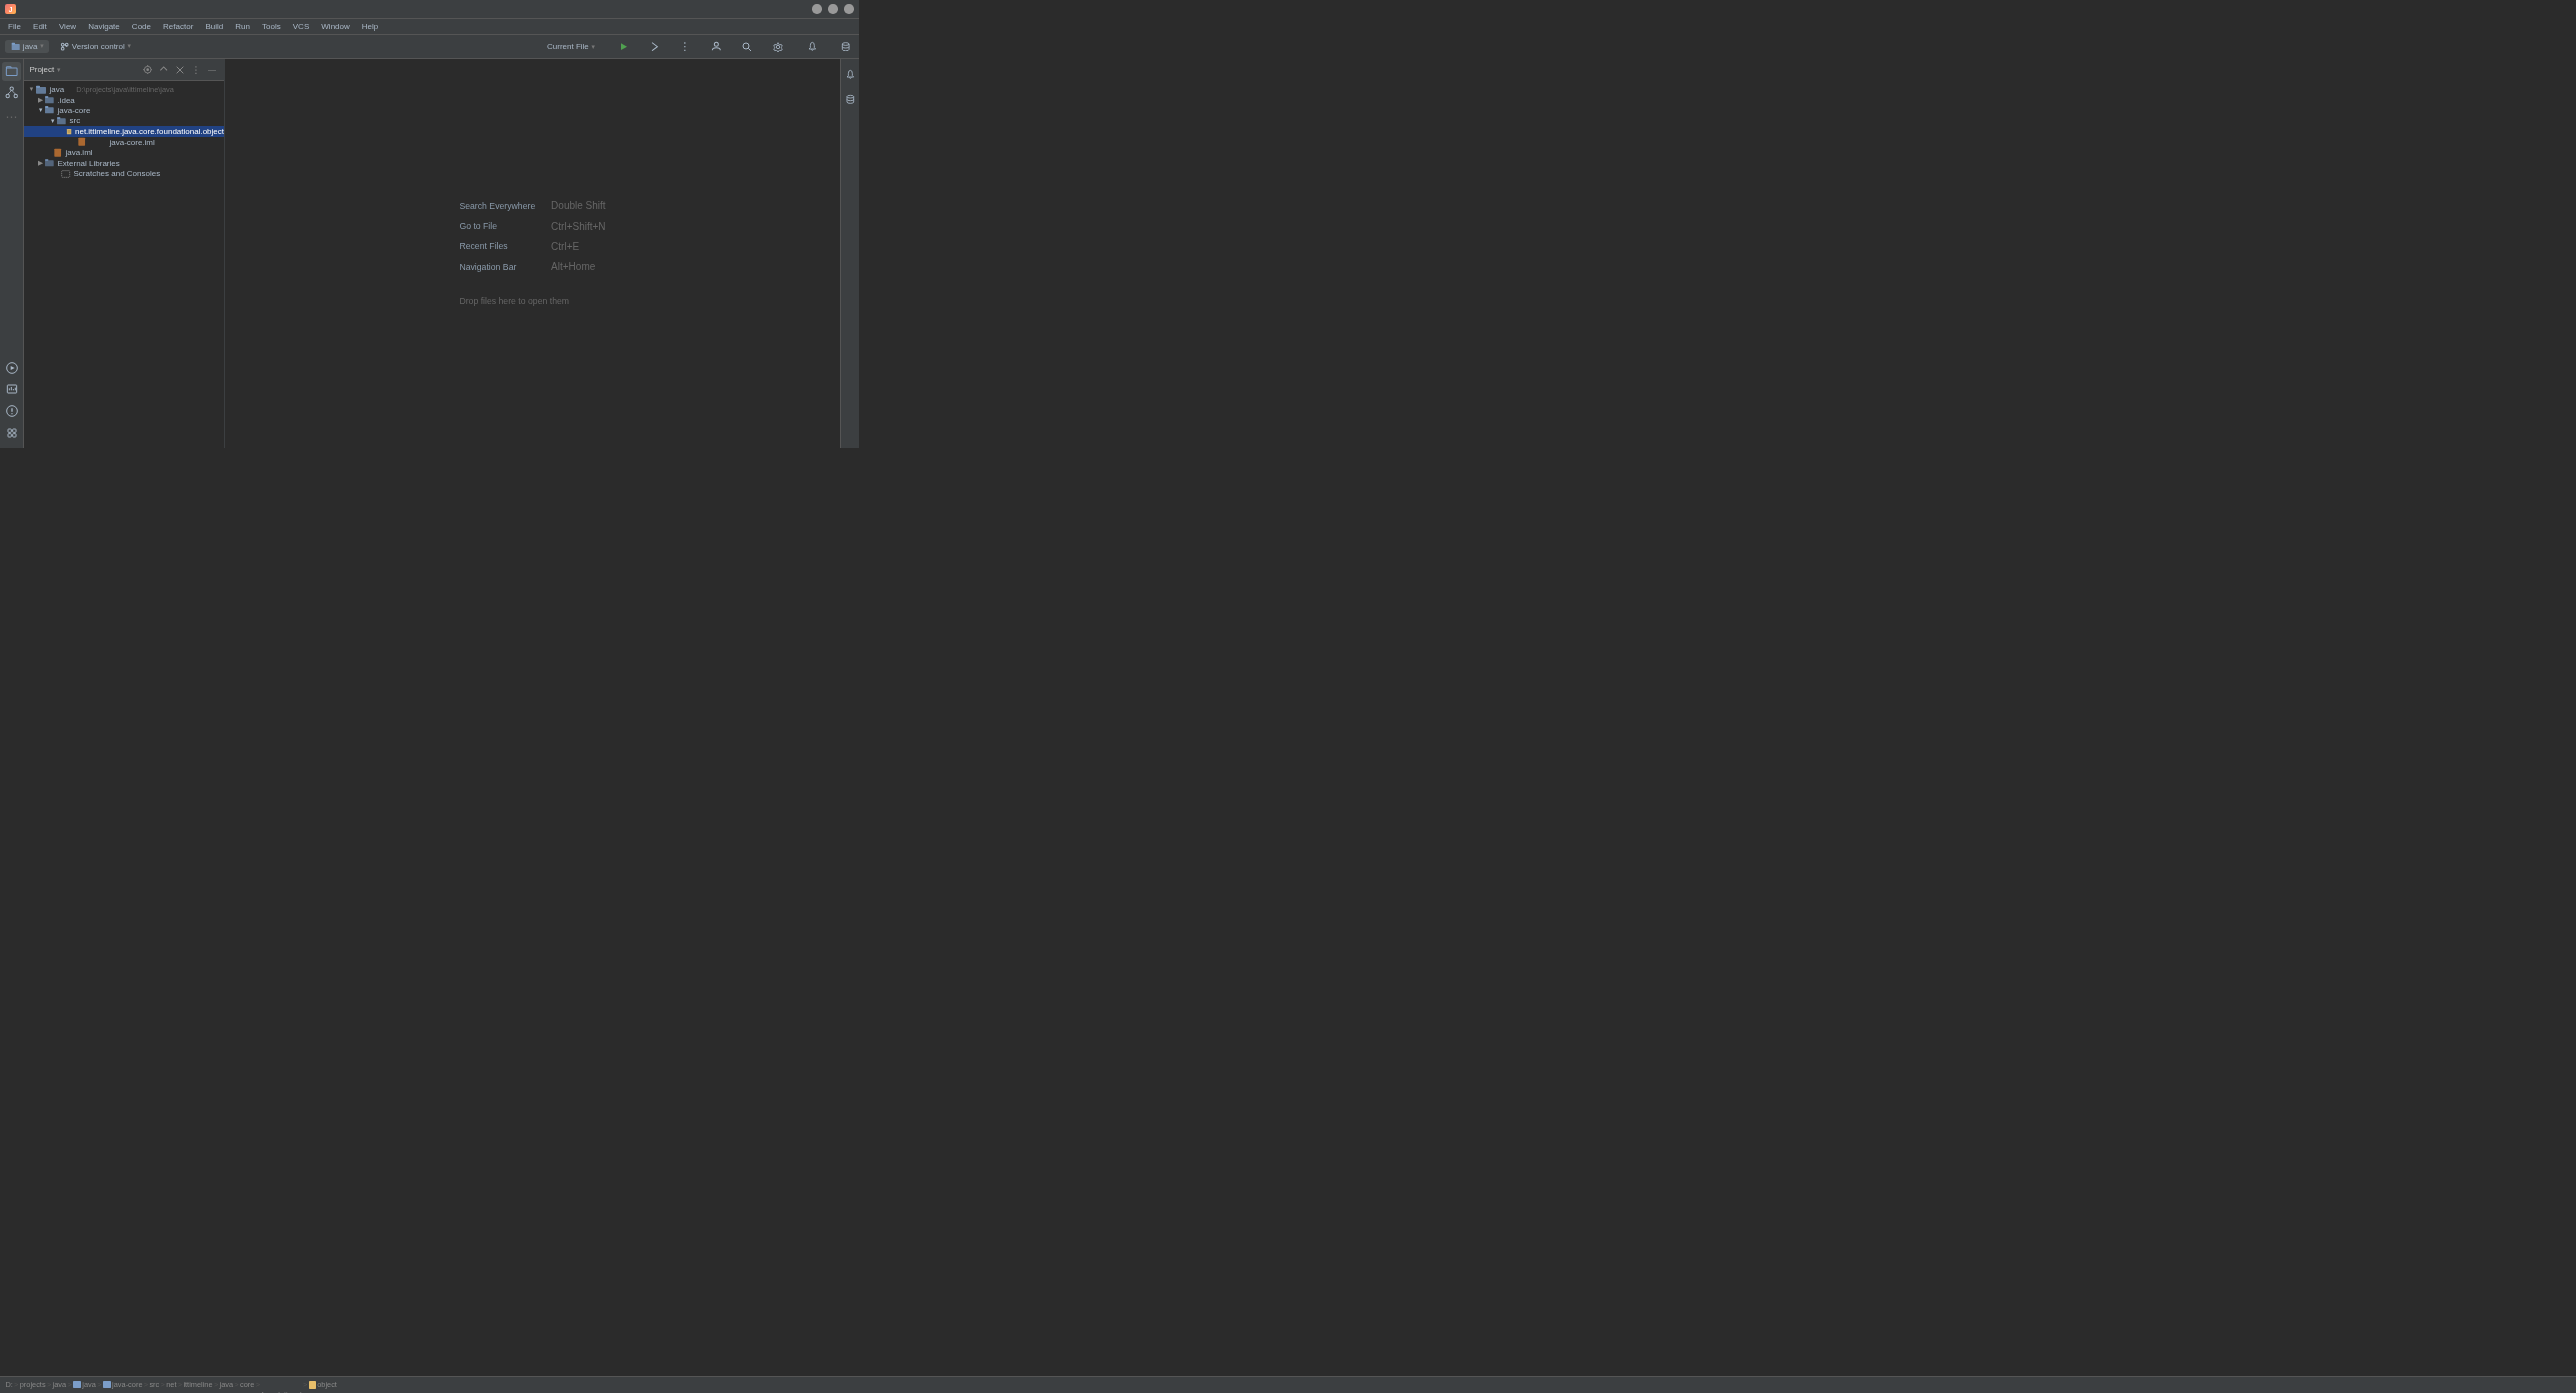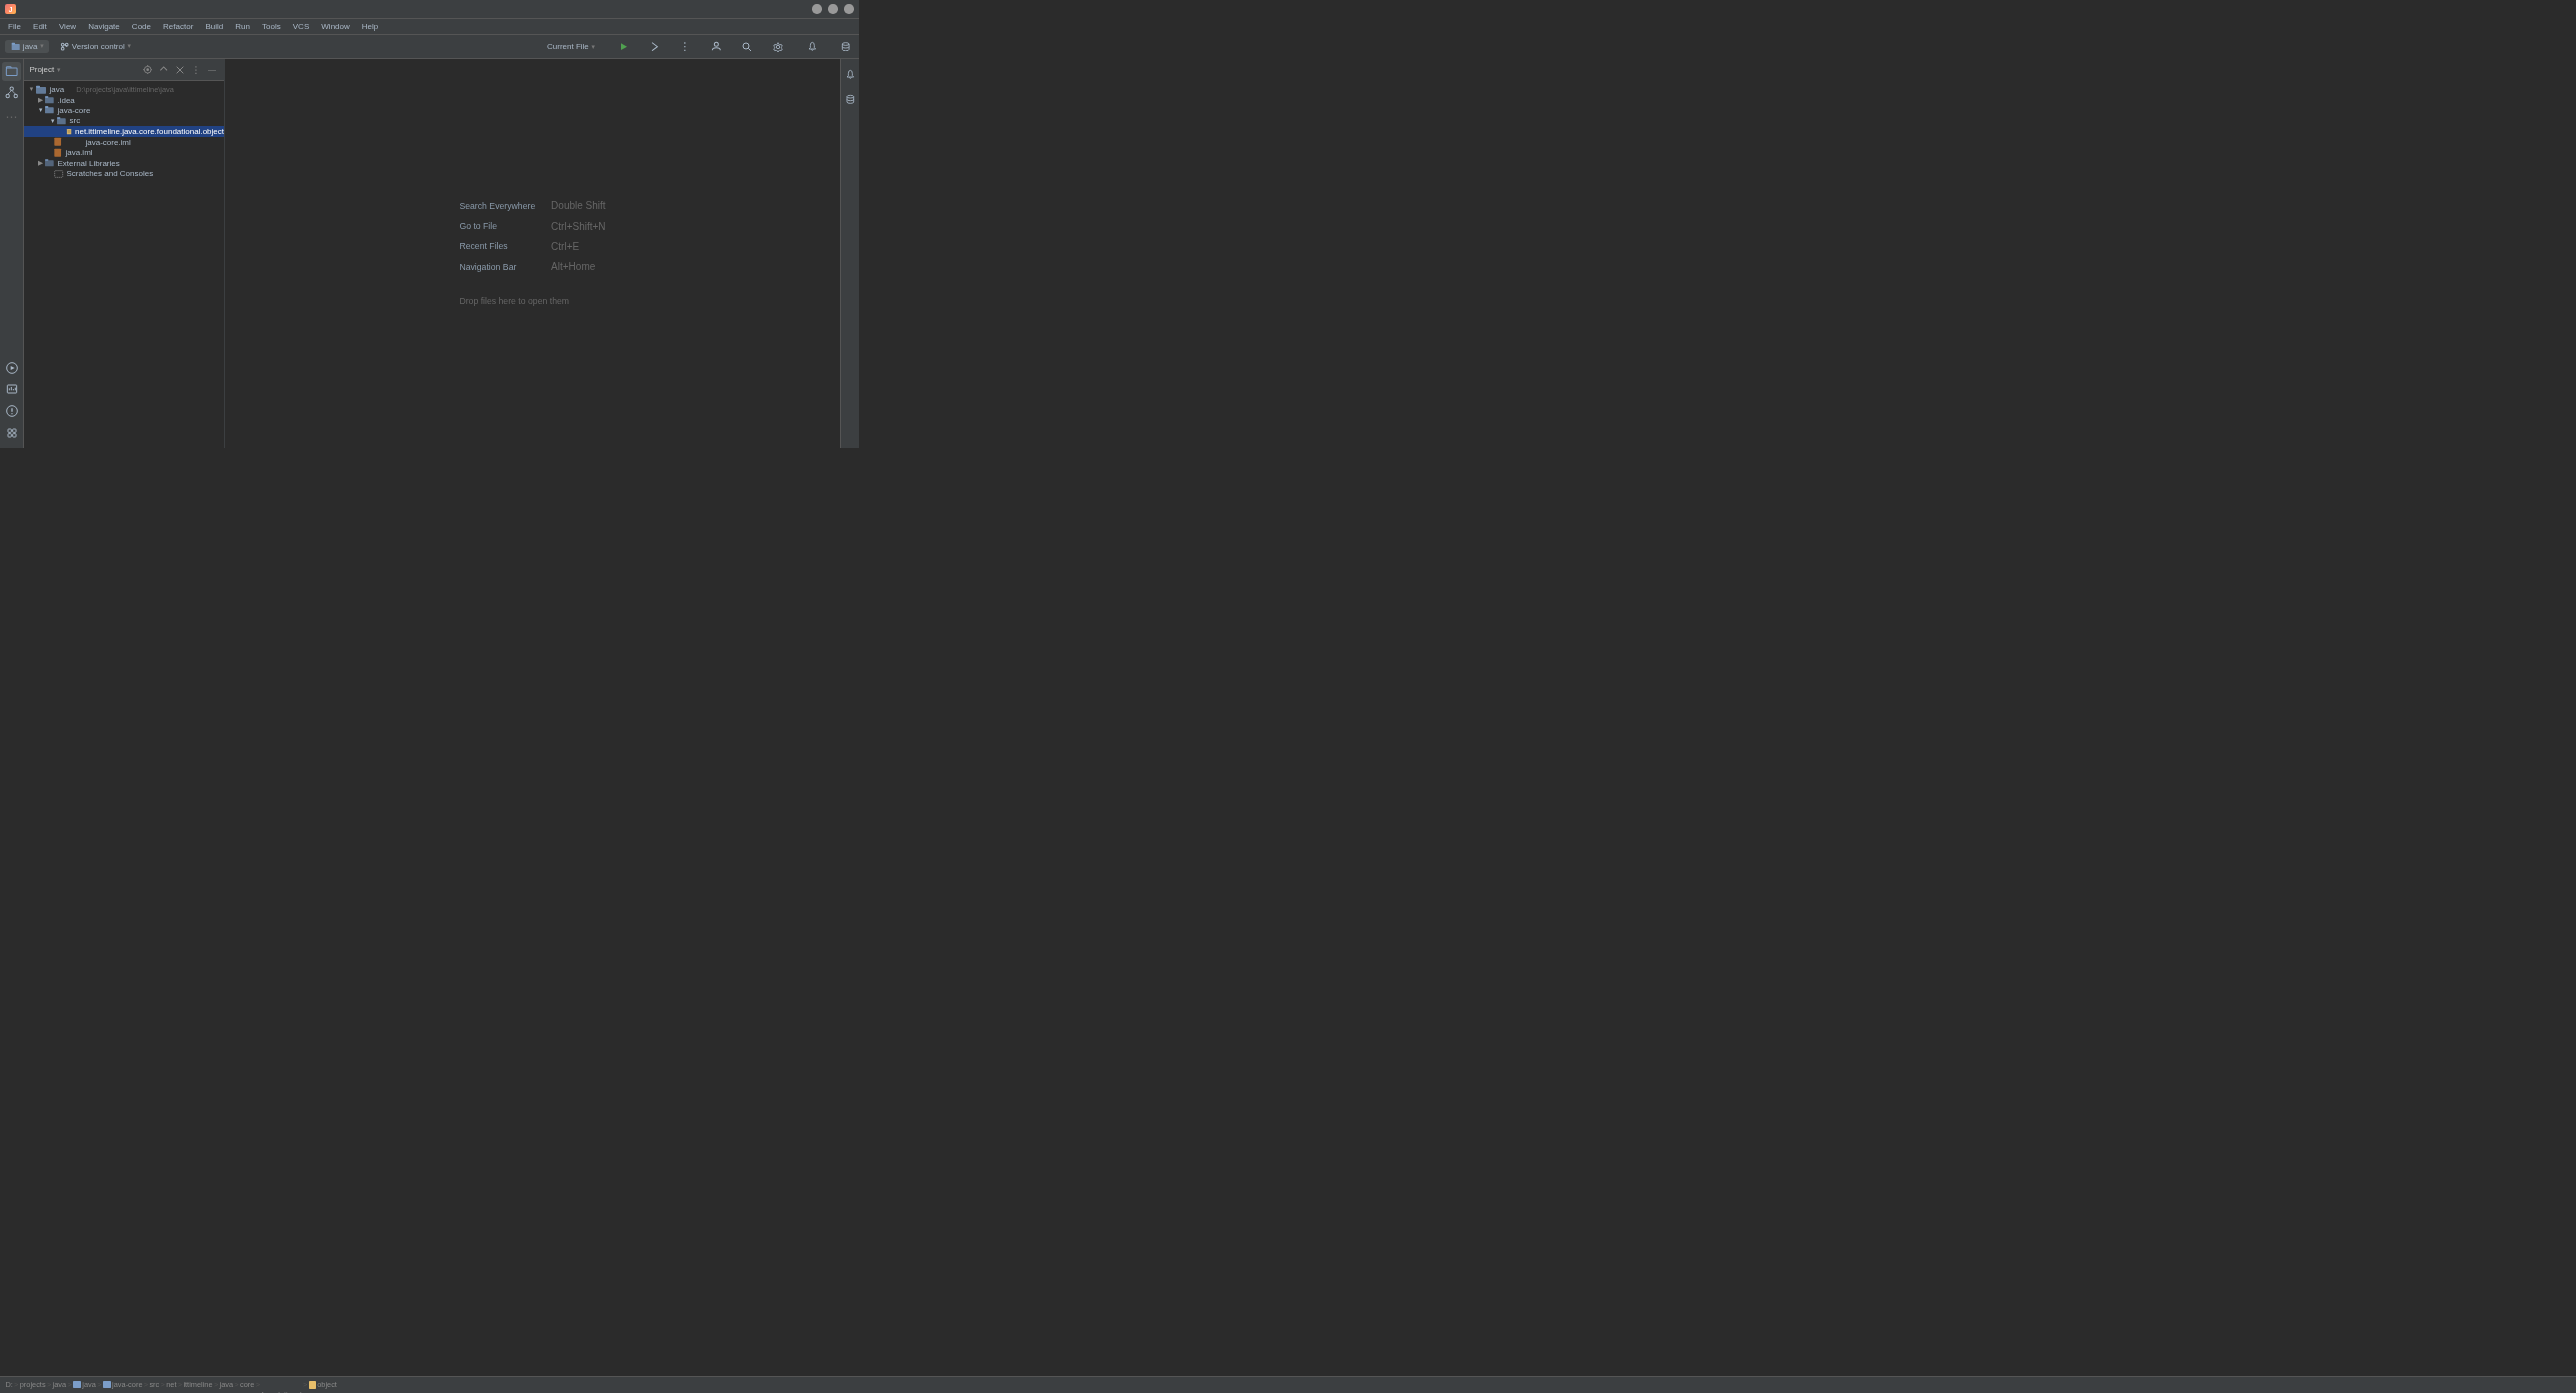--- a/index.html
+++ b/index.html
@@ -612,21 +612,21 @@
       <div class="tree-item selected" style="padding-left:36px;">
         <span class="arrow" style="opacity:0;">▶</span>
         <svg width="9.4" height="9.4" viewBox="0 0 14 14" style="margin-right:2.7px;">
           <rect x="2" y="1" width="10" height="12" rx="1" fill="#e8bf6a" opacity="0.9"></rect>
           <line x1="4" y1="5" x2="10" y2="5" stroke="#8a6a20" stroke-width="1"></line>
           <line x1="4" y1="8" x2="10" y2="8" stroke="#8a6a20" stroke-width="1"></line>
         </svg>
         <span>net.ittimeline.java.core.foundational.object</span>
       </div>
 
-      <div class="tree-item" style="gap:20px;">
+      <div class="tree-item" style="padding-left:24px;gap:20px;">
         <span class="arrow" style="opacity:0;">▶</span>
         <svg width="9.4" height="9.4" viewBox="0 0 14 14" style="margin-right:2.7px;">
           <rect x="2" y="1" width="10" height="12" rx="1" fill="#cc7832" opacity="0.8"></rect>
         </svg>
         <span>java-core.iml</span>
       </div>
 
       <div class="tree-item" style="padding-left:20px;">
         <span class="arrow" style="opacity:0;">▶</span>
         <svg width="9.4" height="9.4" viewBox="0 0 14 14" style="margin-right:2.7px;">
@@ -637,21 +637,21 @@
 
       <div class="tree-item" style="padding-left:12px;">
         <span class="arrow" style="color:#888;">▶</span>
         <svg width="9.4" height="8" viewBox="0 0 14 12" style="margin-right:2.7px;">
           <rect x="0" y="2" width="13" height="9" rx="1" fill="#7c9ec9" opacity="0.5"></rect>
           <rect x="0" y="0" width="5" height="3" rx="1" fill="#7c9ec9" opacity="0.7"></rect>
         </svg>
         <span>External Libraries</span>
       </div>
 
-      <div class="tree-item" style="padding-left:21px;align-items:flex-end;">
+      <div class="tree-item" style="padding-left:28px;align-items:flex-end;">
         <span class="arrow" style="opacity:0;">▶</span>
         <svg width="9.4" height="8" viewBox="0 0 14 12" style="margin-right:2.7px;">
           <rect x="1" y="1" width="12" height="10" rx="1" fill="none" stroke="#888" stroke-width="1.2" stroke-dasharray="2,1"></rect>
         </svg>
         <span>Scratches and Consoles</span>
       </div>
 
     </div>
   </div>
 

